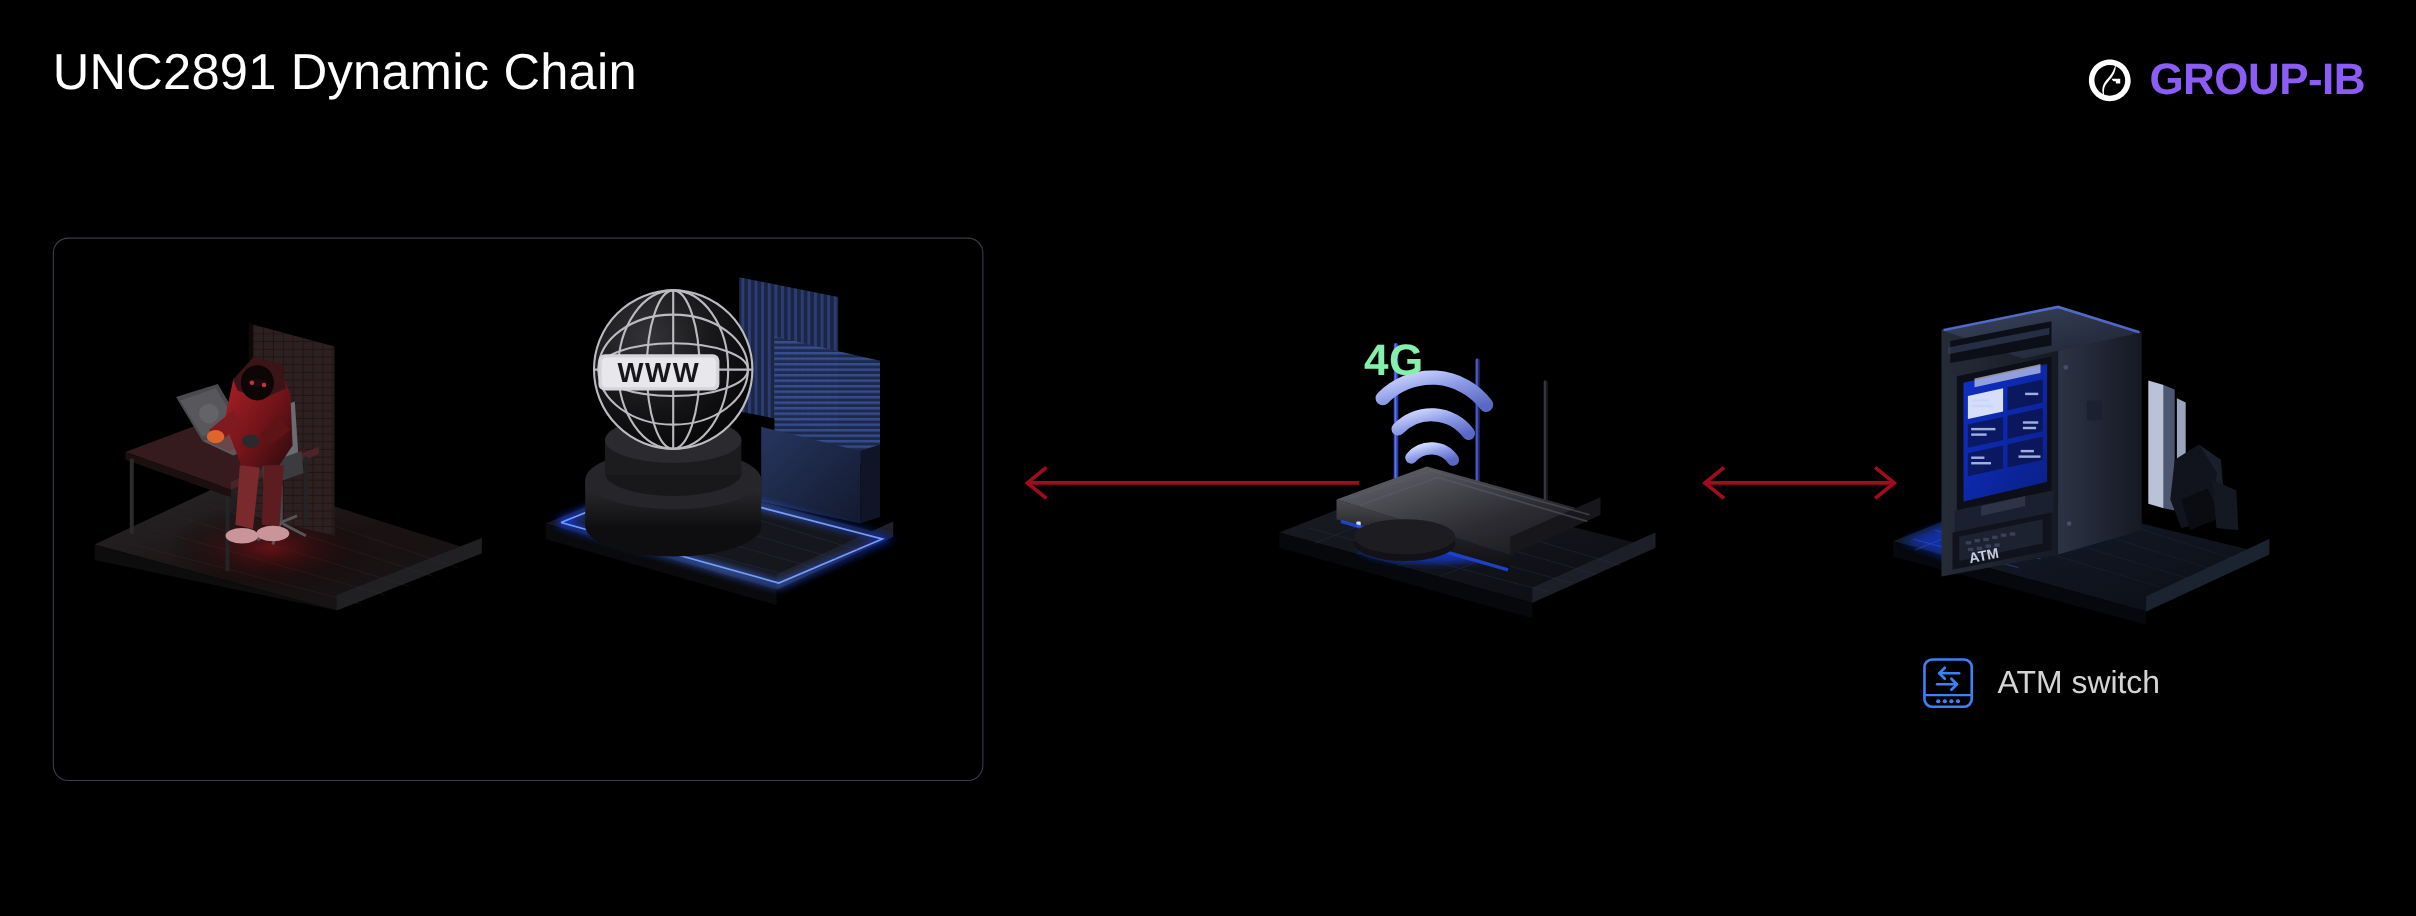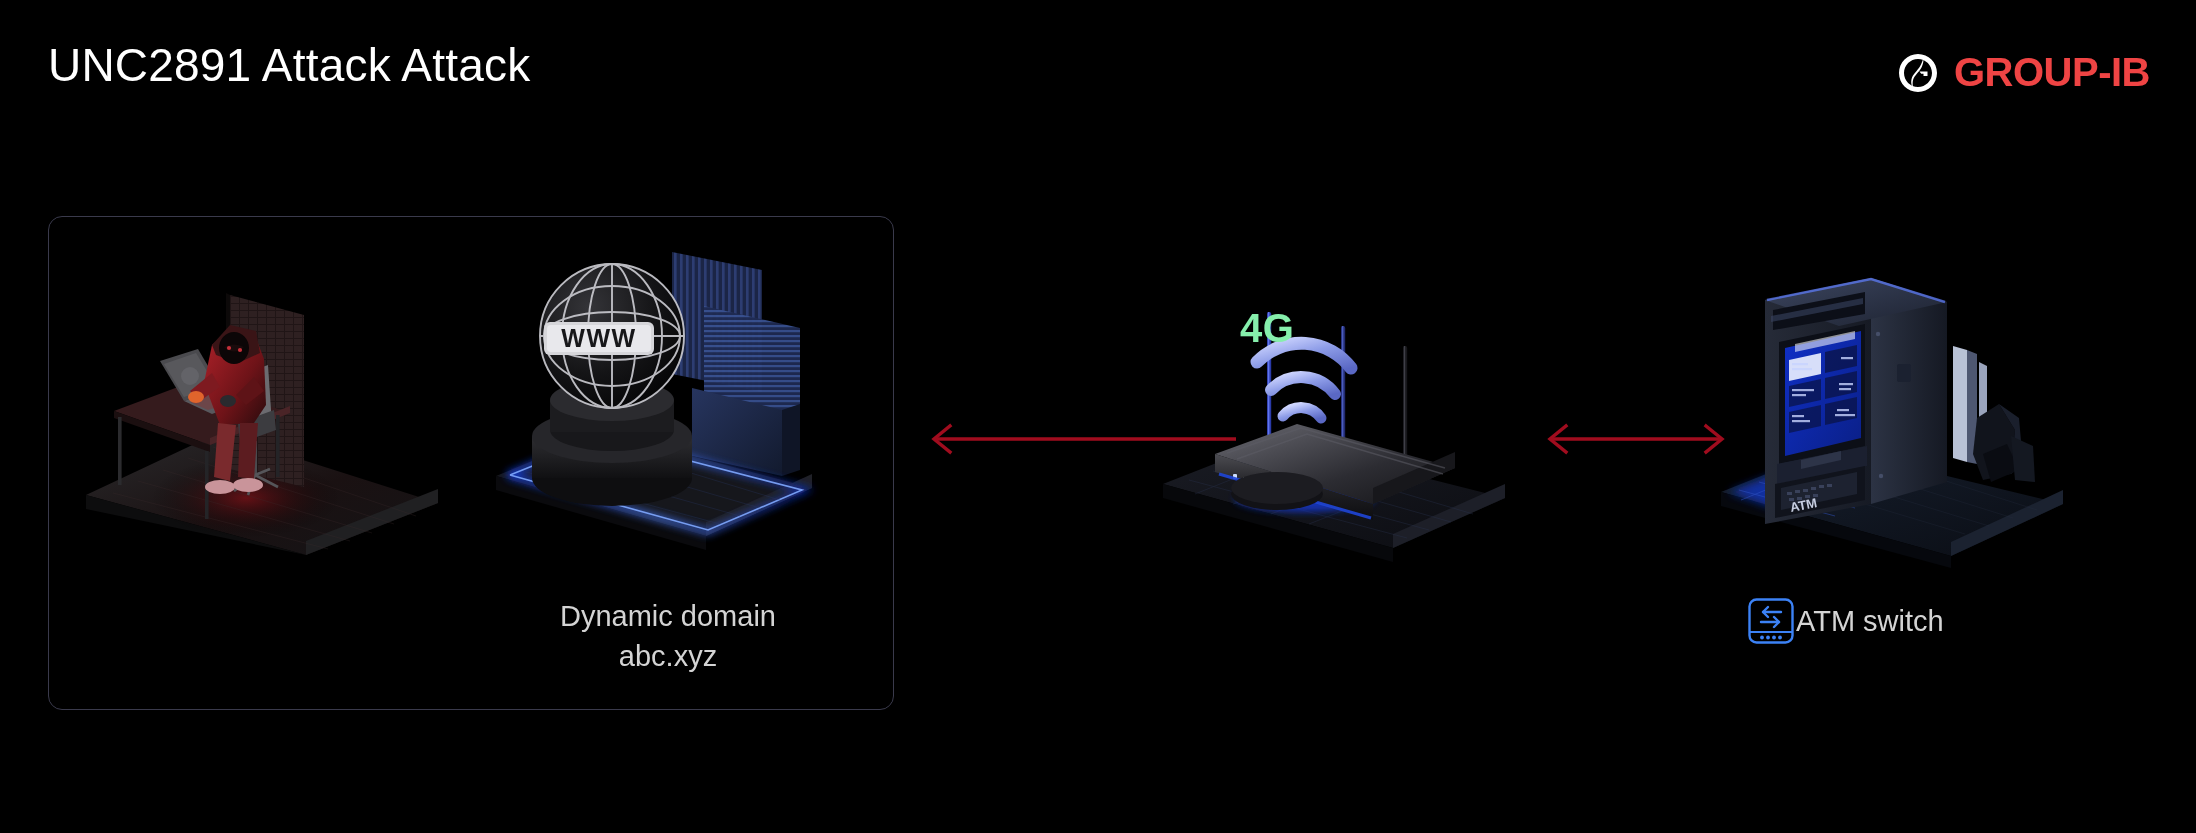--- a/index.html
+++ b/index.html
@@ -32,21 +32,21 @@
     top: 50px;
     display: flex;
     align-items: center;
     gap: 14px;
   }
   #brand-logo .logo-mark { width: 44px; height: 44px; display: block; }
   #brand-logo .logo-text {
     font-size: 40px;
     font-weight: 700;
     letter-spacing: -0.5px;
-    color: #ef4444;
+    color: #8b5cf6;
   }
 
   
   .group-panel {
     position: absolute;
     left: 48px;
     top: 216px;
     width: 846px;
     height: 494px;
     border: 1.6px solid #3a3a4c;
@@ -77,20 +77,21 @@
   #node-router .node-caption { top: 318px; width: 420px; }
   
   #node-atm { left: 1715px; top: 268px; width: 370px; height: 290px; }
 
   #atm-switch-label {
     position: absolute;
     left: 1746px;
     top: 596px;
     display: flex;
     align-items: center;
+    gap: 20px;
   }
   #atm-switch-label .sw-icon { width: 50px; height: 50px; display: block; }
   #atm-switch-label .sw-text { color: #d4d4d4; font-size: 29px; }
 
   
   .connector { position: absolute; }
   #connector-left { left: 920px; top: 418px; width: 316px; height: 42px; }
   #connector-right { left: 1538px; top: 418px; width: 196px; height: 42px; }
 
   
@@ -102,21 +103,21 @@
     font-weight: 700;
     color: #86efac;
     letter-spacing: 0.5px;
   }
 
   .art-svg { display: block; }
 </style>
 </head>
 <body>
 
-<div id="page-title">UNC2891 Attack Attack</div>
+<div id="page-title">UNC2891 Dynamic Chain</div>
 
 <div id="brand-logo">
   <svg class="logo-mark" viewBox="0 0 44 44">
     <path d="M22 3 C11.5 3 3 11.5 3 22 C3 32.5 11.5 41 22 41 C32.5 41 41 32.5 41 22 C41 11.5 32.5 3 22 3 Z M22 8 C29.7 8 36 14.3 36 22 C36 29.7 29.7 36 22 36 C14.3 36 8 29.7 8 22 C8 14.3 14.3 8 22 8 Z" fill="#ffffff"></path>
     <path d="M27.5 6 C27.5 6 28.2 11.5 25.5 16.5 C22.8 21.5 18.6 24.2 17.2 28.5 C15.8 32.8 17.5 38.5 17.5 38.5 C17.5 38.5 14.2 33.5 15.5 28.2 C16.8 22.9 21.5 19.8 24.2 15 C26.9 10.2 27.5 6 27.5 6 Z" fill="#ffffff"></path>
     <path d="M23.5 20.5 L31.5 20.5 L31.5 25 L27.5 25 L27.5 22.8 L25.2 22.8 Z" fill="#ffffff"></path>
   </svg>
   <span class="logo-text">GROUP-IB</span>
 </div>
 
@@ -284,22 +285,20 @@
       <line x1="58" y1="96" x2="202" y2="96"></line>
       <line x1="130" y1="24" x2="130" y2="168"></line>
     </g>
 
     <g>
       <rect x="62" y="82" width="110" height="33" rx="6" fill="#d6d6da"></rect>
       <rect x="65" y="85" width="104" height="27" rx="4" fill="#e8e8ec"></rect>
       <text x="117" y="107" font-family="'Liberation Sans', sans-serif" font-size="25" font-weight="700" fill="#17171a" text-anchor="middle" letter-spacing="1.5">WWW</text>
     </g>
   </svg>
-  <div class="node-caption">Dynamic domain
-abc.xyz</div>
 </div>
 
 <div class="connector" id="connector-left">
   <svg width="316" height="42" viewBox="0 0 316 42">
     <line x1="16" y1="21" x2="316" y2="21" stroke="#a00c1e" stroke-width="3.4"></line>
     <polyline points="30,8 14,21 30,34" fill="none" stroke="#a00c1e" stroke-width="3.4" stroke-linecap="square"></polyline>
   </svg>
 </div>
 
 <div class="node" id="node-router">

